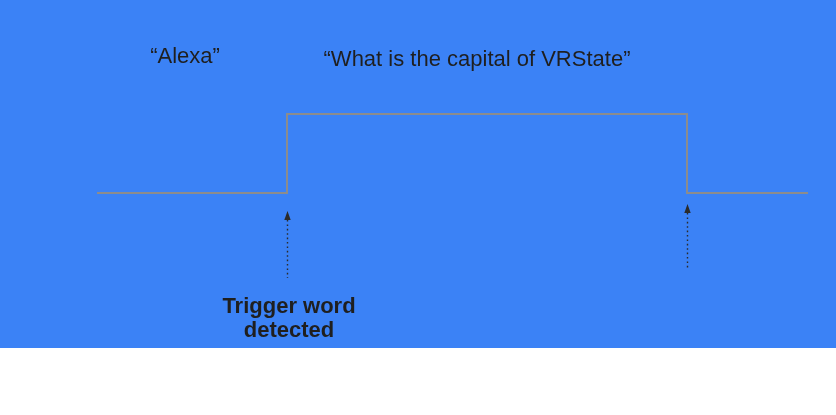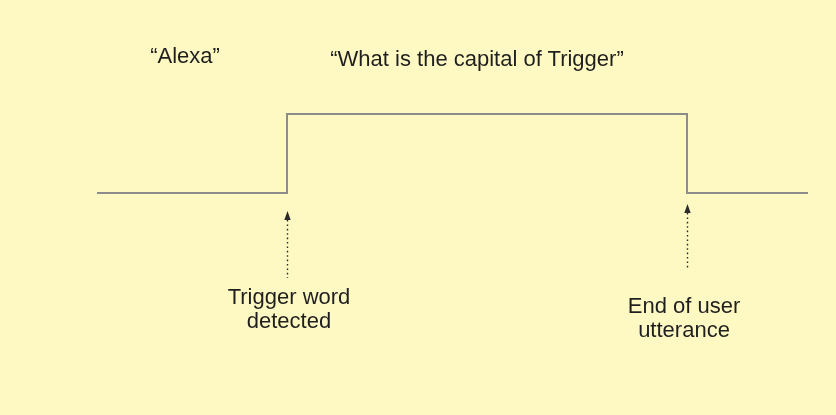--- a/index.html
+++ b/index.html
@@ -3,69 +3,67 @@
 <meta charset="utf-8">
 <style>
   html, body {
     margin: 0;
     padding: 0;
     background: #ffffff;
   }
   .stage {
     position: relative;
     width: 836px;
-    height: 415px;
-    background: #fef9c3;
+    height: 348px;
+    background: #3b82f6;
     overflow: hidden;
     font-family: "Liberation Sans", "DejaVu Sans", sans-serif;
     color: #1f1f1f;
   }
   .txt {
     position: absolute;
     font-size: 22px;
     line-height: 24px;
     white-space: pre-line;
     color: #1f1f1f;
   }
   .centered {
     transform: translateX(-50%);
     text-align: center;
   }
   .utterance-alexa   { left: 185px; top: 44px; }
   .utterance-query   { left: 477px; top: 47px; }
   .signal-name       { left: 48px;  top: 158px; }
-  .event-label-left  { left: 289px; top: 285px; }
+  .event-label-left  { left: 289px; top: 294px; font-weight: bold; }
   .event-label-right { left: 684px; top: 294px; }
   svg.wave {
     position: absolute;
     left: 0;
     top: 0;
     width: 836px;
     height: 415px;
   }
 </style>
 </head>
 <body>
 
 <div class="stage">
 
   <span class="txt centered utterance-alexa">“Alexa”</span>
 
-  <span class="txt centered utterance-query">“What is the capital of Trigger”</span>
+  <span class="txt centered utterance-query">“What is the capital of VRState”</span>
 
 
   <svg class="wave" viewBox="0 0 836 415">
     <polyline id="wf-line" fill="none" points="97,193 287,193 287,114 687,114 687,193 808,193" stroke="#8c8c8c" stroke-width="2"></polyline>
     <g id="wf-arrows">
         <line x1="287.5" x2="287.5" y1="220" y2="278" stroke="#2b2b2b" stroke-width="1.4" stroke-dasharray="1.6 2.8"></line>
         <polygon points="287.5,211 284.3,220 290.7,220" fill="#2b2b2b"></polygon>
         <line x1="687.5" x2="687.5" y1="213" y2="268" stroke="#2b2b2b" stroke-width="1.4" stroke-dasharray="1.6 2.8"></line>
         <polygon points="687.5,204 684.3,213 690.7,213" fill="#2b2b2b"></polygon>
       </g>
   </svg>
 
   <span class="txt centered event-label-left">Trigger word
 detected</span>
 
-  <span class="txt centered event-label-right">End of user
-utterance</span>
 
 </div>
 
 </body></html>

